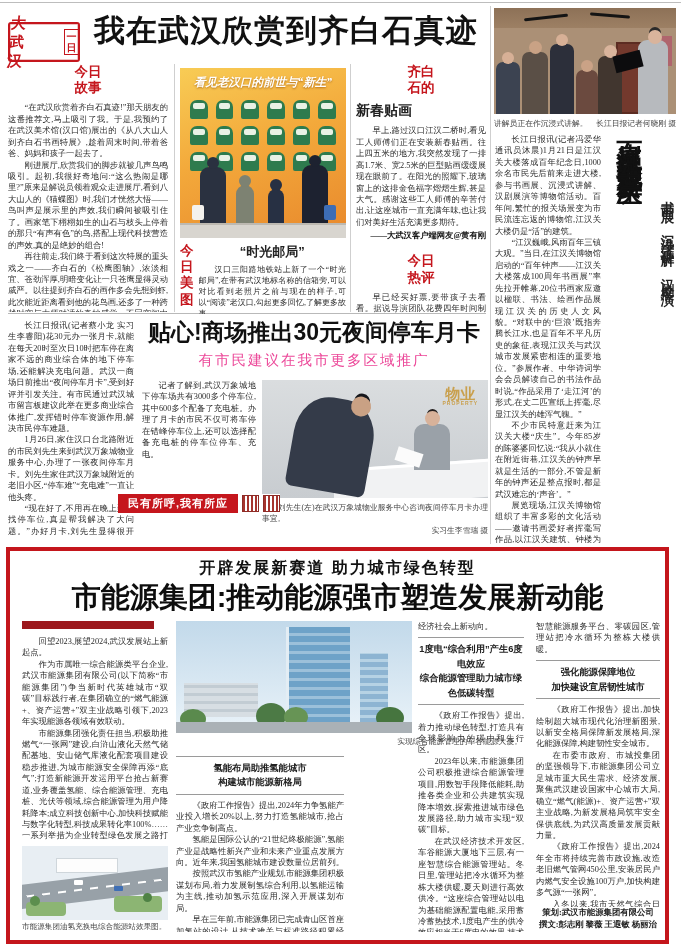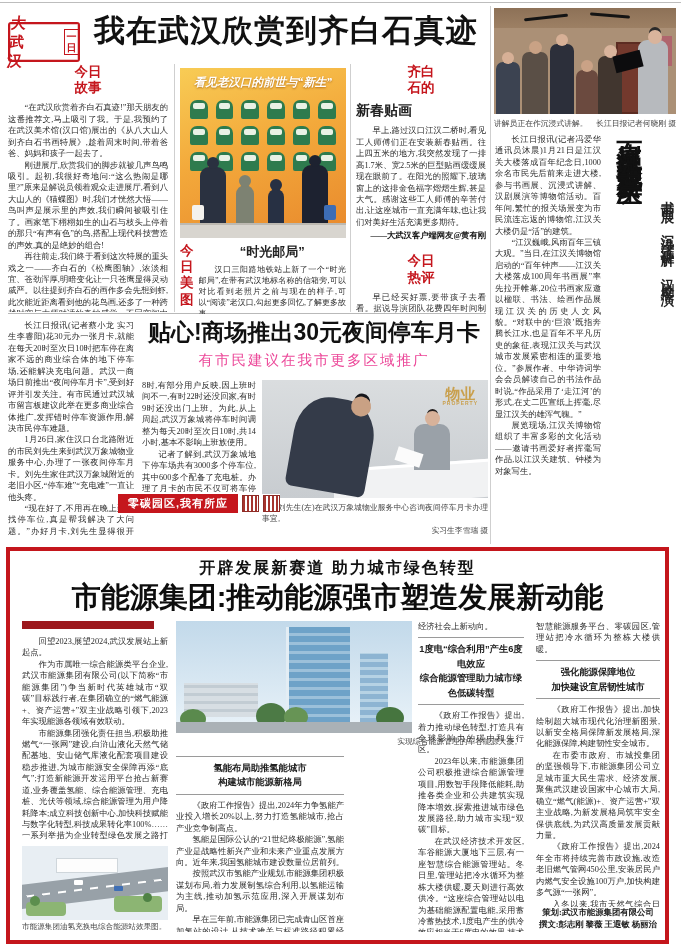--- a/index.html
+++ b/index.html
@@ -244,56 +244,56 @@
     <div class="jh-docent-head"></div>
     <div class="jh-folder"></div>
   </div>
   <div class="jh-caption">
     <span class="capline">讲解员正在作沉浸式讲解。</span>
     <span class="capline">长江日报记者何晓刚 摄</span>
   </div>
   <section class="jh-text">
     <p class="body">长江日报讯(记者冯爱华 通讯员沐晨)1月21日是江汉关大楼落成百年纪念日,1000余名市民先后前来走进大楼,参与书画展、沉浸式讲解、汉剧展演等博物馆活动。百年间,繁忙的报关场景变为市民流连忘返的博物馆,江汉关大楼仍是“活”的建筑。</p>
     <p class="body">“江汉巍峨,风雨百年三镇大观。”当日,在江汉关博物馆启动的“百年钟声——江汉关大楼落成100周年书画展”率先拉开帷幕,20位书画家应邀以楹联、书法、绘画作品展现江汉关的历史人文风貌。“对联中的‘巨浪’既指奔腾长江水,也是百年不平凡历史的象征,表现江汉关与武汉城市发展紧密相连的重要地位。”参展作者、中华诗词学会会员解读自己的书法作品时说,“作品采用了‘走江河’的形式,在丈二匹宣纸上挥毫,尽显江汉关的雄浑气魄。”</p>
+    <p class="body">不少市民特意赶来为江汉关大楼“庆生”。今年85岁的陈婆婆回忆说:“我从小就住在附近街巷,江汉关的钟声早就是生活的一部分,不管是新年的钟声还是整点报时,都是武汉难忘的‘声音’。”</p>
     <p class="body">展览现场,江汉关博物馆组织了丰富多彩的文化活动——邀请书画爱好者挥毫写作品,以江汉关建筑、钟楼为对象写生。</p>
 
   </section>
   <div class="vhead">百岁江汉关端出文化盛宴『庆生』</div>
   <div class="vsub">书画展　沉浸式讲解　汉剧展演</div>
 
   <h2 class="parking-head">贴心!商场推出30元夜间停车月卡</h2>
   <div class="parking-sub">有市民建议在我市更多区域推广</div>
   <section class="col pk-col1">
     <p class="body">长江日报讯(记者蔡小龙 实习生李睿阳)花30元办一张月卡,就能在每天20时至次日10时把车停在离家不远的商业综合体的地下停车场,还能解决充电问题。武汉一商场日前推出“夜间停车月卡”,受到好评并引发关注。有市民通过武汉城市留言板建议此举在更多商业综合体推广,发挥错时停车资源作用,解决市民停车难题。</p>
     <p class="body">1月26日,家住汉口台北路附近的市民刘先生来到武汉万象城物业服务中心,办理了一张夜间停车月卡。刘先生家住武汉万象城附近的老旧小区,“停车难”“充电难”一直让他头疼。</p>
     <p class="body">“现在好了,不用再在晚上到处找停车位,真是帮我解决了大问题。”办好月卡,刘先生显得很开心。</p>
 
   </section>
   <section class="col pk-col2">
-    <p class="body noindent">8时,有部分用户反映,因上班时间不一,有时22时还没回家,有时9时还没出门上班。为此,从上周起,武汉万象城将停车时间调整为每天20时至次日10时,共14小时,基本不影响上班族使用。</p>
     <p class="body">记者了解到,武汉万象城地下停车场共有3000多个停车位,其中600多个配备了充电桩。办理了月卡的市民不仅可将车停在错峰停车位上,还可以选择配备充电桩的停车位停车、充电。</p>
 
   </section>
   <div class="parking-photo">
     <div class="pk-sign">
       <span>物业</span>
       <small>PROPERTY</small>
     </div>
     <div class="pk-counter"></div>
     <div class="pk-woman-body"></div>
     <div class="pk-woman-head"></div>
     <div class="pk-paper"></div>
     <div class="pk-man"></div>
   </div>
   <div class="pk-caption">
     <div class="capline" style="text-align:justify;">市民刘先生(左)在武汉万象城物业服务中心咨询夜间停车月卡办理事宜。</div>
     <div class="pk-credit">实习生李雪瑞 摄</div>
   </div>
   <div class="banner">
-    <div class="banner-box">零碳园区,我有所应</div>
+    <div class="banner-box">民有所呼,我有所应</div>
     <div class="qr"></div>
     <div class="qr"></div>
   </div>
 
   <section class="energy-box">
     <div class="e-kicker">开辟发展新赛道  助力城市绿色转型</div>
     <h2 class="e-head">市能源集团:推动能源强市塑造发展新动能</h2>
 
     <div class="bcol e-col1">
       <div class="redbar"></div>

